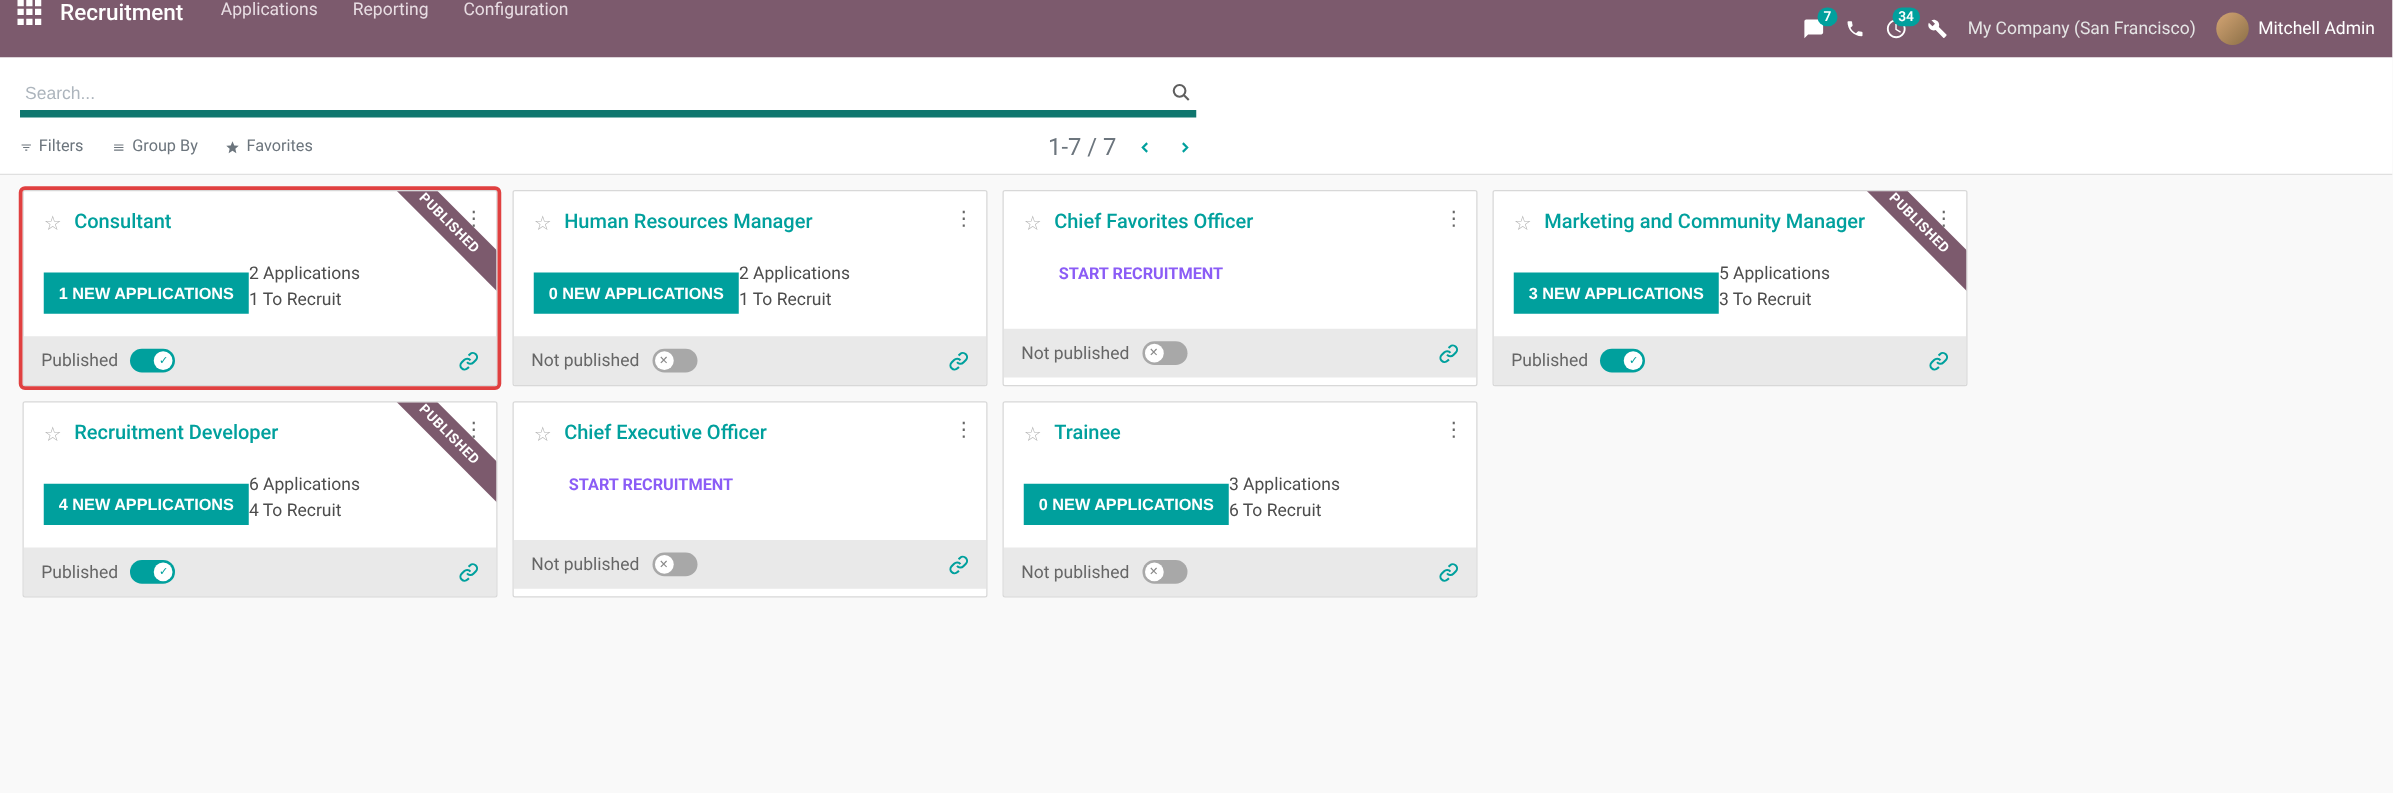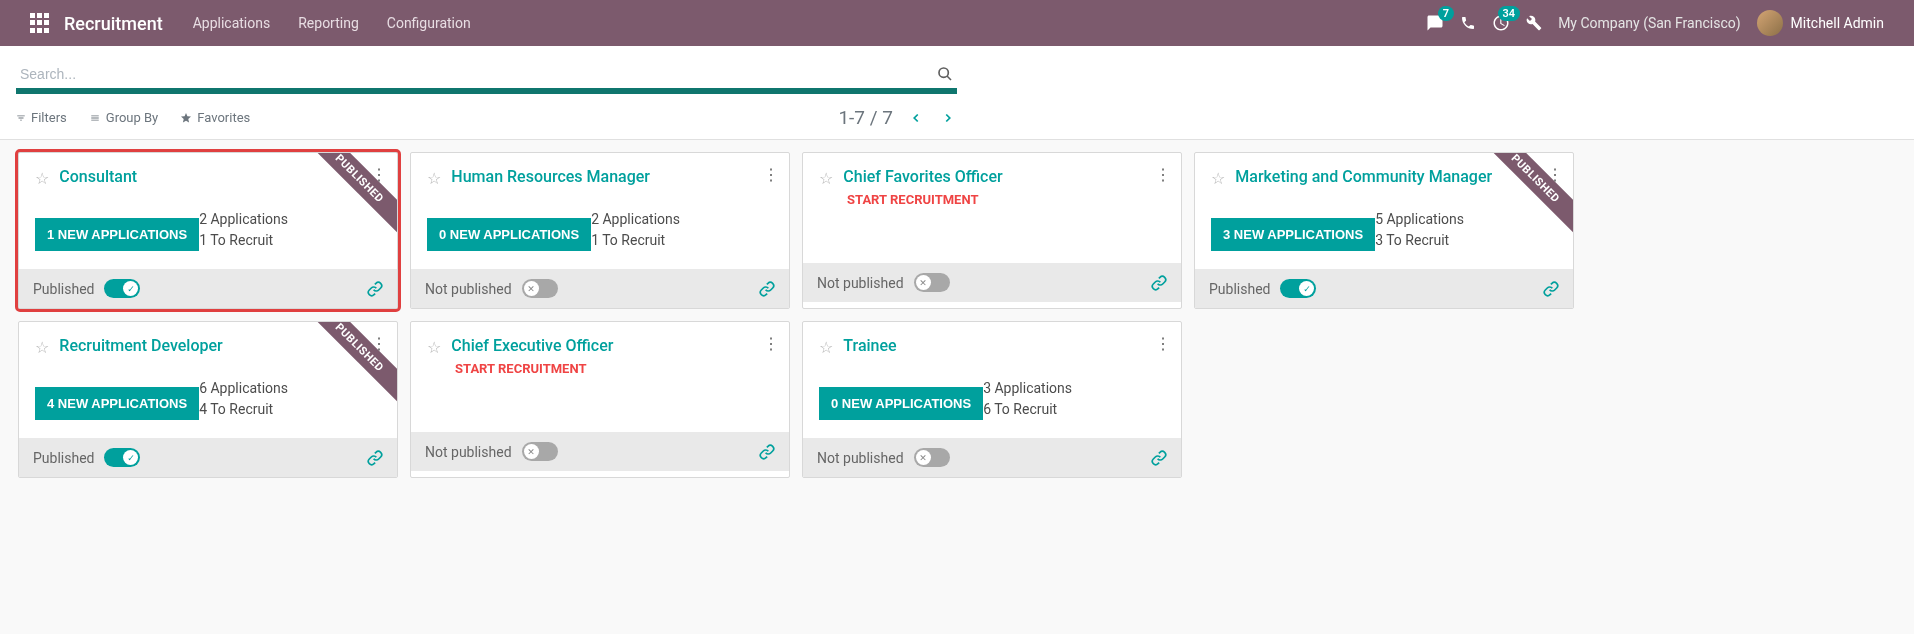--- a/index.html
+++ b/index.html
@@ -1,19 +1,19 @@
 <!DOCTYPE html>
 <html><head>
 <meta charset="utf-8">
 <style>
 * { box-sizing: border-box; margin: 0; padding: 0; }
 body { font-family: -apple-system, BlinkMacSystemFont, "Segoe UI", Roboto, "Helvetica Neue", Arial, sans-serif; font-size: 14px; color: #4c4c4c; background: #f9f9f9; width: 1914px; }
 
 
-.topnav { background: #7c5a6d; height: 46px; display: flex; align-items: center; padding: 0 30px; color: #fff; }
+.topnav { background: #7c5a6d; height: 46px; display: flex; padding: 0 14px; color: #fff; }
 .apps-icon { width: 20px; height: 20px; display: inline-flex; flex-wrap: wrap; gap: 2px; margin-right: 14px; }
 .apps-icon span { width: 5px; height: 5px; background: #fff; }
 .brand { font-size: 18px; font-weight: 500; margin-right: 30px; }
 .nav-links { display: flex; gap: 28px; }
 .nav-link { color: #e8dde3; cursor: pointer; font-size: 14px; }
 .nav-right { margin-left: auto; display: flex; align-items: center; gap: 16px; }
 .nav-icon-wrap { position: relative; color: #fff; cursor: pointer; }
 .badge { position: absolute; top: -8px; right: -10px; background: #00a09d; color: #fff; border-radius: 9px; font-size: 11px; padding: 1px 5px; font-weight: 600; }
 .company-name { font-size: 14px; color: #e5e5e5; }
 .avatar { width: 26px; height: 26px; border-radius: 50%; background: linear-gradient(135deg,#d4a574,#8b6f47); display:inline-block; }
@@ -39,21 +39,21 @@
 .kanban { display: flex; flex-wrap: wrap; gap: 12px; padding: 12px 18px; }
 .card { width: 380px; background: #fff; border: 1px solid #d8d8d8; border-radius: 2px; position: relative; overflow: hidden; }
 .card.highlighted { outline: 3px solid #e04040; }
 .card-body { padding: 14px 16px 18px 16px; min-height: 110px; position: relative; }
 .card-header { display: flex; align-items: flex-start; gap: 10px; }
 .star { color: #b3b3b3; cursor: pointer; font-size: 16px; flex-shrink: 0; margin-top: 2px;}
 .card-title { color: #00a09d; font-size: 16px; font-weight: 500; cursor: pointer; flex: 1; line-height: 1.3; }
 .card-kebab { position: absolute; top: 12px; right: 10px; color: #666; cursor: pointer; font-size: 16px; z-index: 3;}
 .card-content { margin-top: 21px; display: flex; align-items: flex-end; }
 .apps-btn { background: #00a09d; color: #fff; border: none; padding: 9px 12px; font-size: 13px; font-weight: 700; cursor: pointer; white-space: nowrap; }
-.start-recruit { color: #ef4444; font-weight: 700; font-size: 13px; margin-top: 4px; cursor: pointer; margin-left: 28px;}
+.start-recruit { color: #8b5cf6; font-weight: 700; font-size: 13px; margin-top: 24px; cursor: pointer; margin-left: 28px;}
 .stats { font-size: 14px; color: #4c4c4c; line-height: 1.5; }
 .card-footer { background: #e9e9e9; padding: 10px 14px; display: flex; align-items: center; justify-content: space-between; }
 .pub-wrap { display: flex; align-items: center; gap: 10px; color: #666; font-size: 14px;}
 .toggle { width: 36px; height: 19px; border-radius: 10px; position: relative; cursor: pointer; }
 .toggle.on { background: #00a09d; }
 .toggle.off { background: #a8a8a8; }
 .toggle-knob { width: 15px; height: 15px; background: #fff; border-radius: 50%; position: absolute; top: 2px; display:flex; align-items:center; justify-content:center; font-size:9px; color:#888;}
 .toggle.on .toggle-knob { right: 2px; color:#00a09d;}
 .toggle.off .toggle-knob { left: 2px; }
 .link-icon { color: #00a09d; cursor: pointer; }

